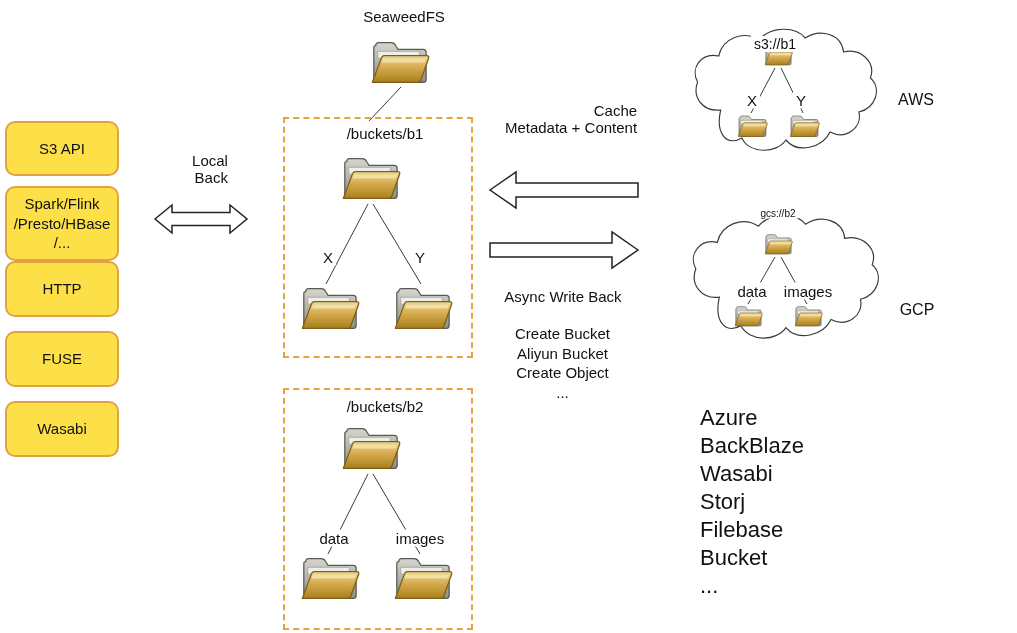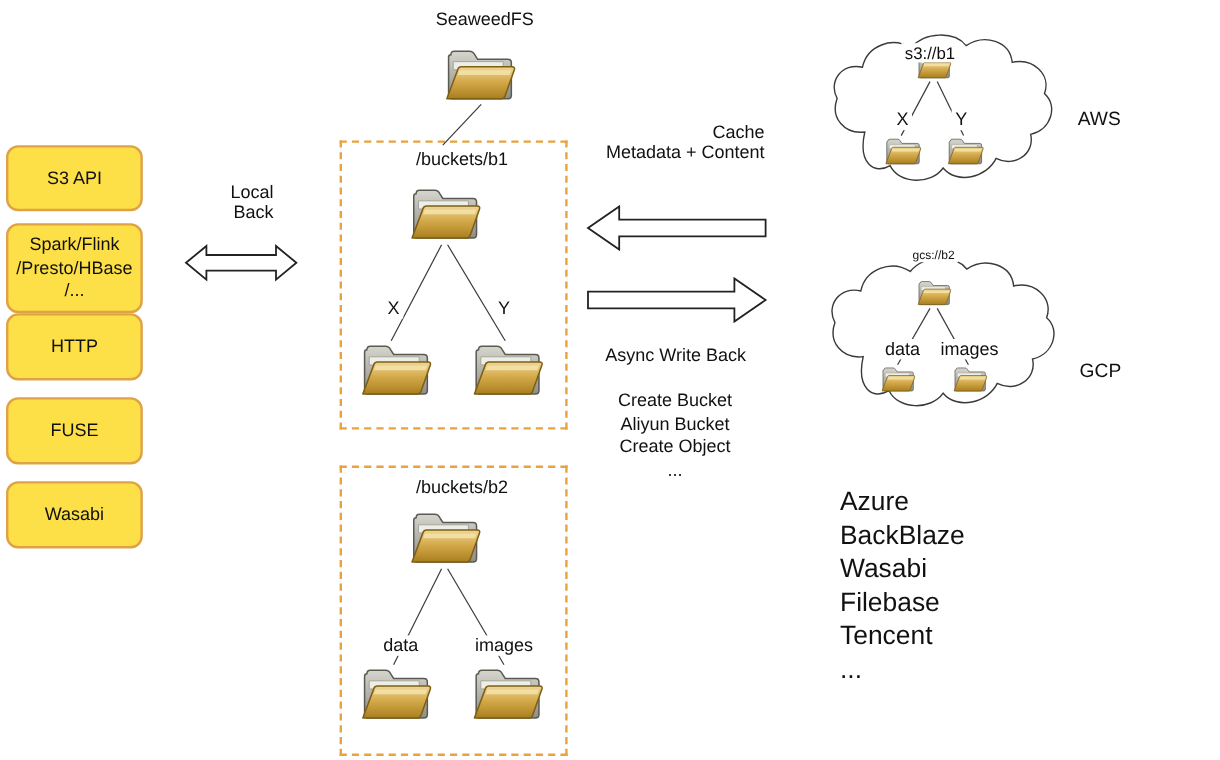--- a/index.html
+++ b/index.html
@@ -162,18 +162,19 @@
     </svg>
   <svg class="folder" style="left:793px;top:303px" width="30" height="26" viewBox="0 0 64 52">
       <use href="#folder-glyph"></use>
     </svg>
   <div class="label big-label" style="left:917px;top:310px">GCP</div>
 
   <div class="providers" style="left:700px;top:404px;width:195px">
     <div>Azure</div>
     <div>BackBlaze</div>
     <div>Wasabi</div>
+    <div>Storj</div>
     <div>Filebase</div>
-    <div>Tencent</div>
+    <div>Bucket</div>
     <div>...</div>
   </div>
 
 </div>
 
 </body></html>

